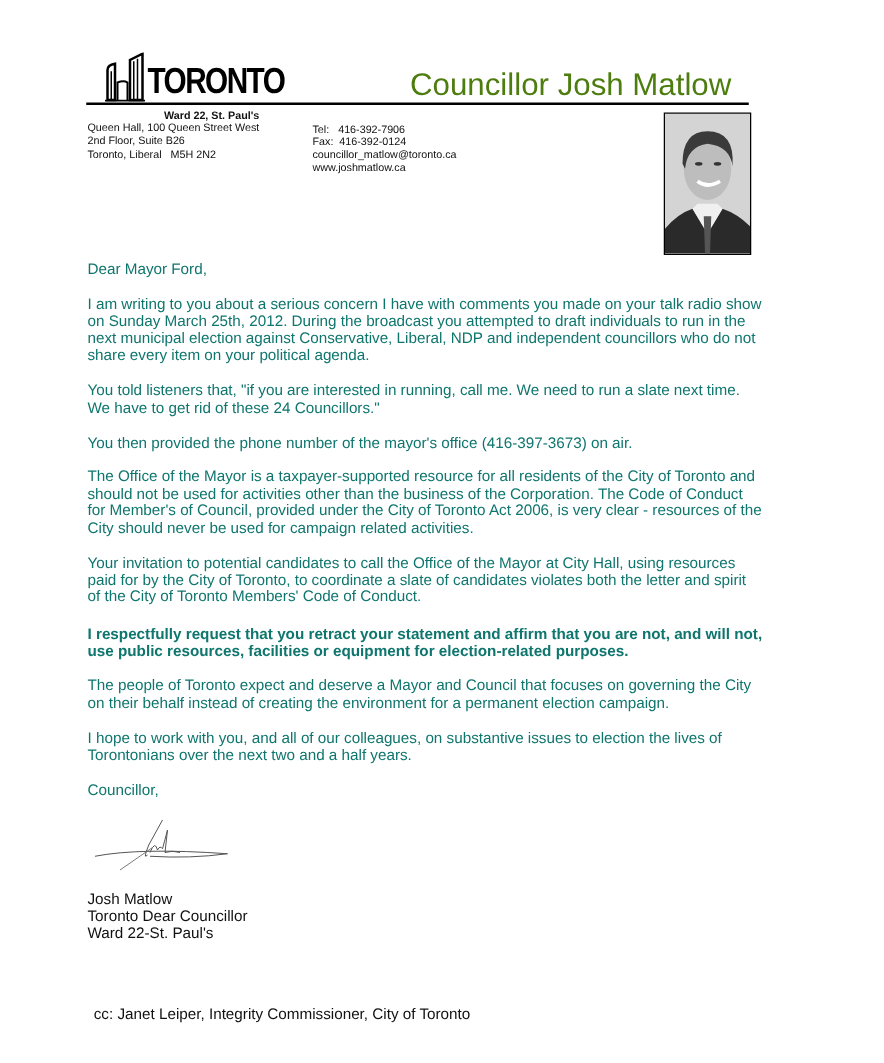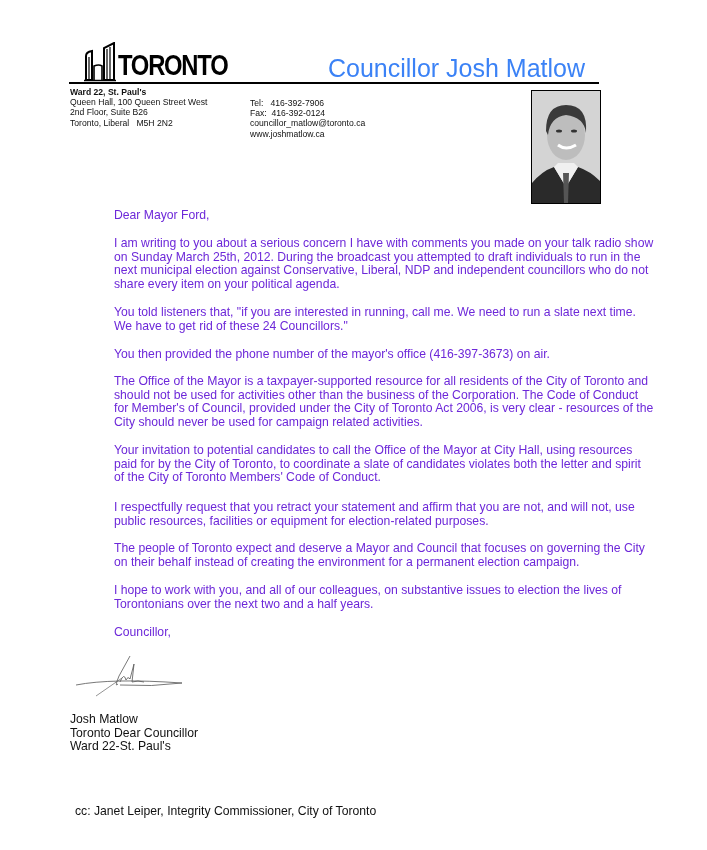--- a/index.html
+++ b/index.html
@@ -3,28 +3,28 @@
 <meta charset="utf-8">
 <style>
   html, body { margin: 0; padding: 0; background: #ffffff; }
   body { width: 707px; height: 850px; position: relative; overflow: hidden;
          font-family: "Liberation Sans", sans-serif; color: #111; }
   .abs { position: absolute; }
   .logo { left: 84px; top: 42px; width: 130px; height: 40px; }
   .logo-word { position: absolute; left: 34px; top: 6px; font-family: "Liberation Sans", sans-serif;
                font-weight: bold; font-size: 29px; letter-spacing: -1.5px; transform: scaleX(0.82);
                transform-origin: left top; color: #000; line-height: 34px; }
-  .title { left: 328px; top: 53px; font-size: 25px; color: #3b82f6; white-space: nowrap; line-height: 30px; }
+  .title { left: 328px; top: 53px; font-size: 25px; color: #4d7c0f; white-space: nowrap; line-height: 30px; }
   .rule { left: 69px; top: 82px; width: 530px; height: 2px; background: #000; }
   .addr { left: 70px; top: 87px; font-size: 8.6px; line-height: 10.2px; color: #111; }
-  .addr .bold { font-weight: bold; }
+  .addr .bold { font-weight: bold; text-align: right; }
   .contact { left: 226px; top: 98px; font-size: 8.6px; line-height: 10.2px; color: #111; margin-left: 24px; }
   .photo { left: 531px; top: 90px; width: 68px; height: 112px; border: 1px solid #000;
            background: linear-gradient(180deg, #d8d8d8 0%, #c8c8c8 100%); overflow: hidden; }
-  .body-text { left: 70px; width: 540px; font-size: 12.2px; line-height: 13.6px; color: #6d28d9; margin-left: 44px; }
+  .body-text { left: 70px; width: 540px; font-size: 12.2px; line-height: 13.6px; color: #0f766e; }
   .sig-block { left: 70px; top: 713px; font-size: 12.2px; line-height: 13.6px; }
   .cc { left: 75px; top: 768px; font-size: 12.2px; line-height: 14px; margin-top: 36px; }
 </style>
 </head>
 <body>
 
 <div class="abs logo">
   <svg width="34" height="40" viewBox="0 0 34 40" style="position:absolute;left:0;top:0;">
     <path d="M2 38 L2 14 Q2 10 8 9 L8 38 Z" fill="none" stroke="#000" stroke-width="2"></path>
     <path d="M5 38 L5 15" stroke="#000" stroke-width="1.2"></path>
@@ -66,21 +66,21 @@
     <ellipse cx="42" cy="40" rx="3" ry="1.5" fill="#333"></ellipse>
   </svg>
 </div>
 
 <div class="abs body-text" style="top:209px;">Dear Mayor Ford,</div>
 <div class="abs body-text" style="top:237px;">I am writing to you about a serious concern I have with comments you made on your talk radio show on Sunday March 25th, 2012. During the broadcast you attempted to draft individuals to run in the next municipal election against Conservative, Liberal, NDP and independent councillors who do not share every item on your political agenda.</div>
 <div class="abs body-text" style="top:306px;">You told listeners that, "if you are interested in running, call me. We need to run a slate next time. We have to get rid of these 24 Councillors."</div>
 <div class="abs body-text" style="top:348px;">You then provided the phone number of the mayor's office (416-397-3673) on air.</div>
 <div class="abs body-text" style="top:375px;">The Office of the Mayor is a taxpayer-supported resource for all residents of the City of Toronto and should not be used for activities other than the business of the Corporation. The Code of Conduct for Member's of Council, provided under the City of Toronto Act 2006, is very clear - resources of the City should never be used for campaign related activities.</div>
 <div class="abs body-text" style="top:444px;">Your invitation to potential candidates to call the Office of the Mayor at City Hall, using resources paid for by the City of Toronto, to coordinate a slate of candidates violates both the letter and spirit of the City of Toronto Members' Code of Conduct.</div>
-<div class="abs body-text" style="top:501px;">I respectfully request that you retract your statement and affirm that you are not, and will not, use public resources, facilities or equipment for election-related purposes.</div>
+<div class="abs body-text" style="top:501px;font-weight:bold;">I respectfully request that you retract your statement and affirm that you are not, and will not, use public resources, facilities or equipment for election-related purposes.</div>
 <div class="abs body-text" style="top:542px;">The people of Toronto expect and deserve a Mayor and Council that focuses on governing the City on their behalf instead of creating the environment for a permanent election campaign.</div>
 <div class="abs body-text" style="top:584px;">I hope to work with you, and all of our colleagues, on substantive issues to election the lives of Torontonians over the next two and a half years.</div>
 <div class="abs body-text" style="top:626px;">Councillor,</div>
 
 <svg class="abs" style="left:72px;top:652px;" width="116" height="48" viewBox="0 0 116 48">
   <path d="M4 33 Q40 26 110 31 Q80 35 48 33" fill="none" stroke="#555" stroke-width="0.8"></path>
   <path d="M46 32 Q42 36 47 24 L58 4" fill="none" stroke="#555" stroke-width="0.8"></path>
   <path d="M48 30 Q52 20 54 28 Q56 24 58 27 L62 12 L60 30 Q66 28 72 30" fill="none" stroke="#555" stroke-width="0.8"></path>
   <path d="M50 26 L24 44" fill="none" stroke="#666" stroke-width="0.7"></path>
 </svg>

